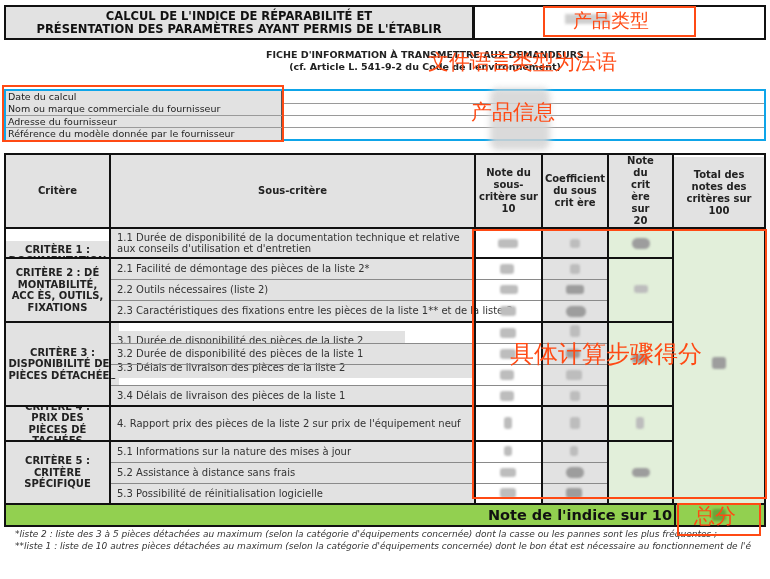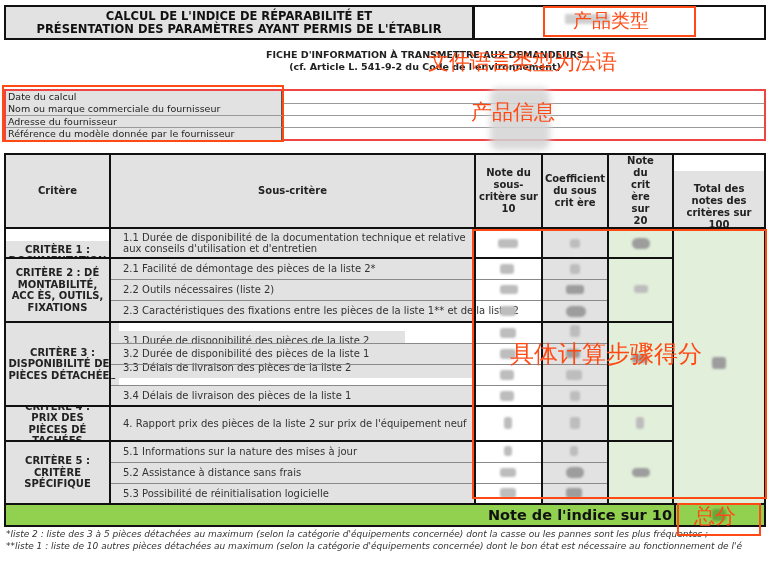--- a/index.html
+++ b/index.html
@@ -9,51 +9,51 @@
 
   
   .title-box { left:4px; top:5px; width:470px; height:35px; background:#e2e2e2;
                border:2px solid #111; display:flex; align-items:center; justify-content:center;
                text-align:center; font-weight:bold; font-size:11.5px; line-height:13px; }
   .ptype-box { left:473px; top:5px; width:293px; height:35px; border:2px solid #111; background:#fff; }
   .ptype-blur { left:565px; top:14px; width:45px; height:10px; background:#cfcfcf; filter:blur(1.5px); }
   .subtitle { left:230px; top:49px; width:390px; text-align:center; font-size:9.5px; line-height:12px; font-weight:bold; color:#222; }
 
   
-  .info { left:4px; top:89px; width:762px; height:52px; border:2px solid #ef4444; background:#fff; }
+  .info { left:4px; top:89px; width:762px; height:52px; border:2px solid #0ea5e9; background:#fff; }
   .info-row { position:absolute; left:0; width:100%; height:12.5px; border-bottom:1px solid #9a9a9a; box-sizing:border-box; }
   .info-row:last-child { border-bottom:none; }
   .info-label { position:absolute; left:0; top:0; width:276px; height:100%; background:#e2e2e2;
                 border-right:1px solid #555; box-sizing:border-box; font-size:9.5px; line-height:12px; padding-left:2px; color:#222; white-space:nowrap; }
   .info-blur { left:490px; top:88px; width:60px; height:62px; background:#d4d4d4; filter:blur(3px); border-radius:8px; opacity:.85; }
 
   
   .tbl { left:4px; top:153px; width:762px; height:374px; border:2px solid #111; background:#fff; }
   .cell { position:absolute; box-sizing:border-box; }
   .hdr { background:#e2e2e2; display:flex; align-items:center; justify-content:center; text-align:center;
          font-weight:bold; font-size:10px; line-height:12px; color:#222; }
   .crit { background:#e2e2e2; display:flex; align-items:center; justify-content:center; text-align:center;
           font-weight:bold; font-size:10px; line-height:11.5px; color:#222; overflow:hidden; }
-  .sub { background:#e2e2e2; font-size:10px; line-height:11.5px; color:#333; padding-left:12px;
+  .sub { background:#e2e2e2; font-size:10px; line-height:11.5px; color:#333; padding-left:6px;
          display:flex; align-items:center; }
   .note { background:#ffffff; }
   .coef { background:#e2e2e2; }
   .n20  { background:#e2efda; }
   .tot  { background:#e2efda; }
   .vline { position:absolute; top:0; width:2px; background:#111; }
   .hline { position:absolute; height:1px; background:#8a8a8a; }
   .hline.thick { height:2px; background:#111; }
   .blob { position:absolute; background:#bdbdbd; filter:blur(1.2px); border-radius:3px; }
   .blob.dark { background:#9d9d9d; }
   .total-row { position:absolute; left:0; top:348px; width:758px; height:22px; background:#92d050;
                border-top:2px solid #111; box-sizing:border-box; }
   .total-label { position:absolute; right:92px; top:0; height:20px; line-height:20px; font-weight:bold; font-size:14.5px; color:#111; }
   .total-divider { position:absolute; left:668px; top:0; width:2px; height:20px; background:#111; }
 
-  .footnote { left:6px; font-style:italic; font-size:9px; line-height:11px; color:#333; white-space:nowrap; }
+  .footnote { left:15px; font-style:italic; font-size:9px; line-height:11px; color:#333; white-space:nowrap; }
 
   
   .anno-box { border:2px solid #ff4a14; }
   .anno-text { color:#ff4a14; font-size:19px; line-height:22px; white-space:nowrap; }
 </style>
 </head>
 <body>
 
 <div class="abs title-box">
   <div>
@@ -85,21 +85,21 @@
 </div>
 <div class="abs info-blur"></div>
 
 <div class="abs tbl">
 
   <div class="cell hdr" style="left:105px;top:0;width:363px;height:72px;">Sous-critère</div>
   <div class="cell hdr" style="left:0;top:0;width:103px;height:72px;">Critère</div>
   <div class="cell hdr" style="left:470px;top:0;width:65px;height:72px;padding:0 1px;">Note du sous-critère sur 10</div>
   <div class="cell hdr" style="left:537px;top:0;width:64px;height:72px;padding:0 2px;">Coefficient du sous crit ère</div>
   <div class="cell hdr" style="left:603px;top:0;width:63px;height:72px;padding:0 14px;">Note du crit ère sur 20</div>
-  <div class="cell hdr" style="left:668px;top:16px;width:90px;height:72px;padding:0 6px;">Total des notes des critères sur 100</div>
+  <div class="cell hdr" style="left:668px;top:2px;width:90px;height:72px;padding:0 6px;">Total des notes des critères sur 100</div>
 
   <div class="cell note" style="left:470px;top:74px;width:65px;height:274px;"></div>
   <div class="cell coef" style="left:537px;top:74px;width:64px;height:274px;"></div>
   <div class="cell n20" style="left:603px;top:74px;width:63px;height:274px;"></div>
   <div class="cell tot" style="left:668px;top:74px;width:90px;height:274px;"></div>
 
   <div class="cell crit" style="left:0;top:74px;width:103px;height:28px;margin-top:12px;">CRITÈRE 1 : DOCUMENTATION</div>
   <div class="cell sub" style="left:105px;top:74px;width:363px;height:28px;">1.1 Durée de disponibilité de la documentation technique et relative aux conseils d'utilisation et d'entretien</div>
 
   <div class="cell crit" style="left:0;top:104px;width:103px;height:62px;padding:0 2px;">CRITÈRE 2 : DÉ MONTABILITÉ, ACC ÈS, OUTILS, FIXATIONS</div>

